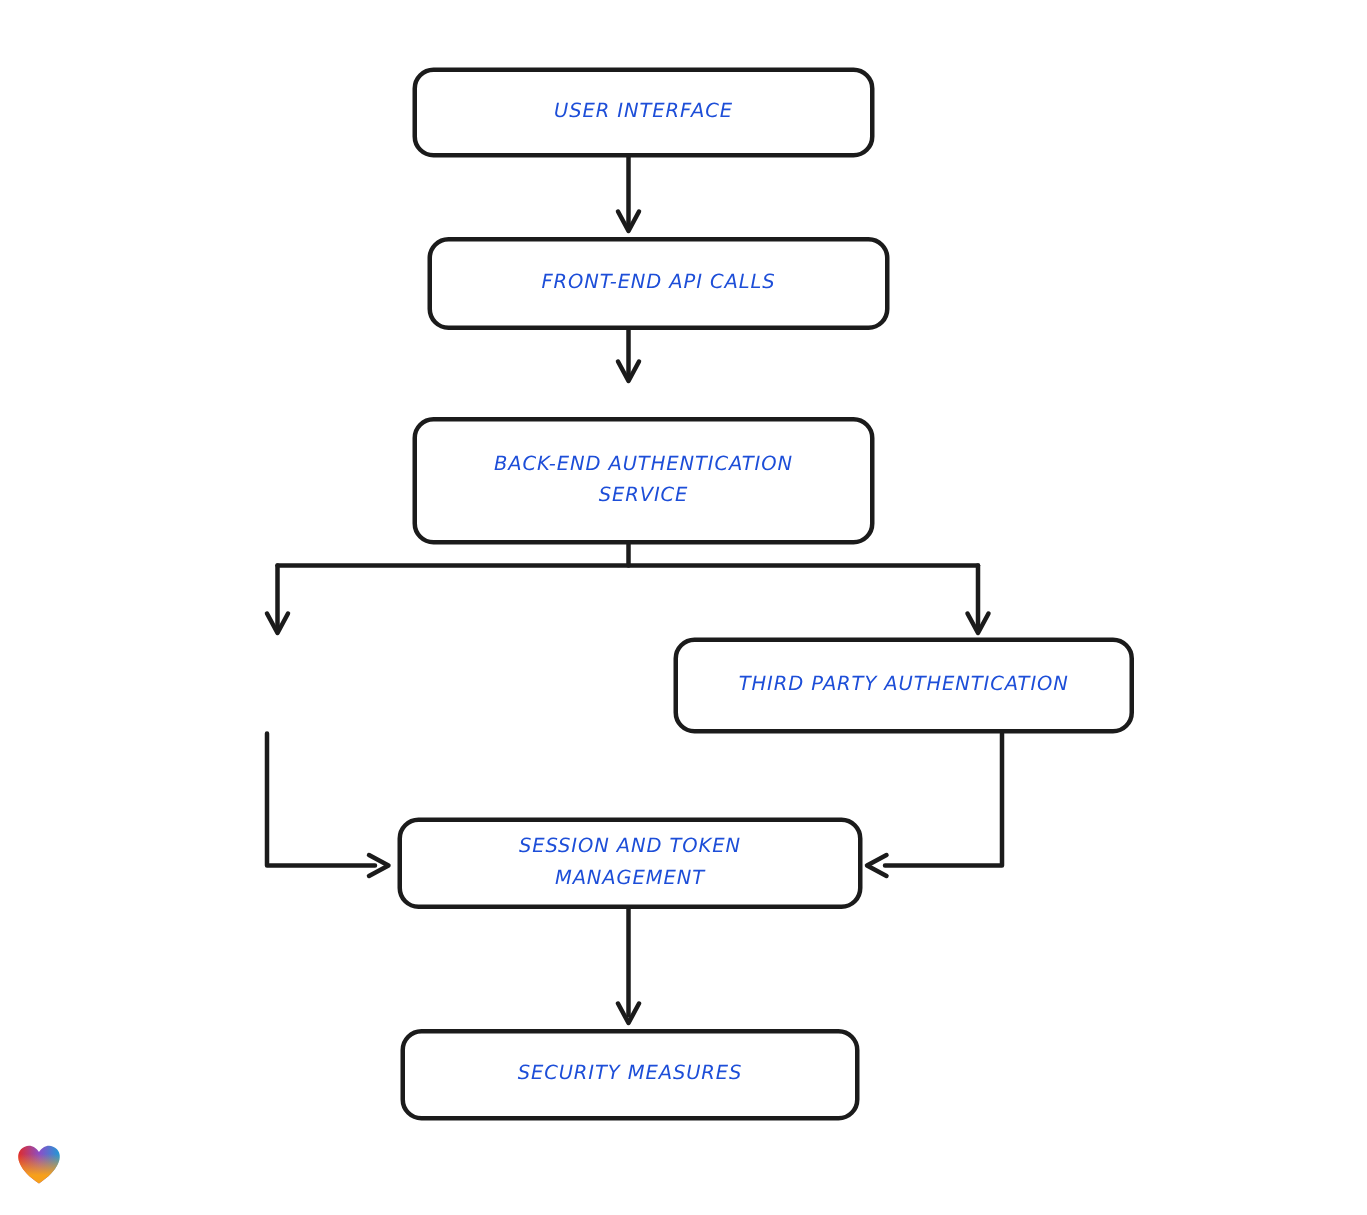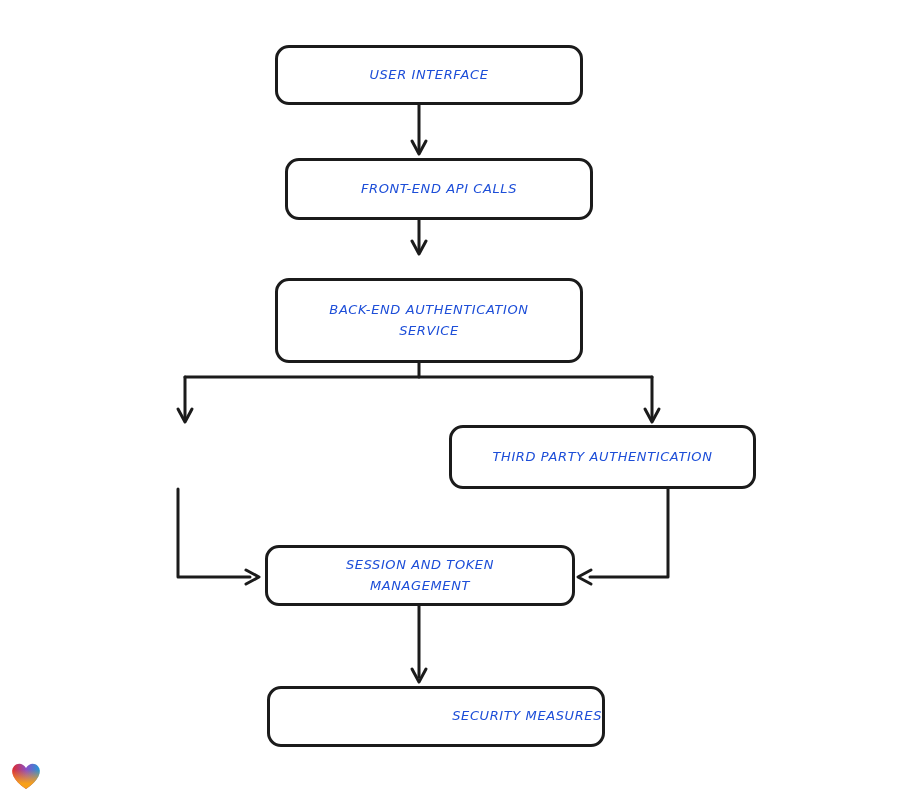--- a/index.html
+++ b/index.html
@@ -113,21 +113,21 @@
 
 
   <div class="node" style="left:449px; top:425px; width:307px; height:64px;">
     <span class="node-label">THIRD PARTY AUTHENTICATION</span>
   </div>
 
   <div class="node" style="left:265px; top:545px; width:310px; height:61px;">
     <span class="node-label" style="max-width:180px;">SESSION AND TOKEN MANAGEMENT</span>
   </div>
 
-  <div class="node" style="left:267px; top:686px; width:338px; height:61px;justify-content:flex-end;">
+  <div class="node" style="left:267px; top:686px; width:306px; height:61px;">
     <span class="node-label">SECURITY MEASURES</span>
   </div>
 
   <div class="logo">
     <svg width="36" height="34" viewBox="0 0 36 34" xmlns="http://www.w3.org/2000/svg">
       <defs>
         <linearGradient id="heart-x" x1="0" y1="0" x2="1" y2="0">
           <stop offset="0" stop-color="#e02b2b"></stop>
           <stop offset="0.52" stop-color="#8a4fc8"></stop>
           <stop offset="1" stop-color="#1f9ad6"></stop>

